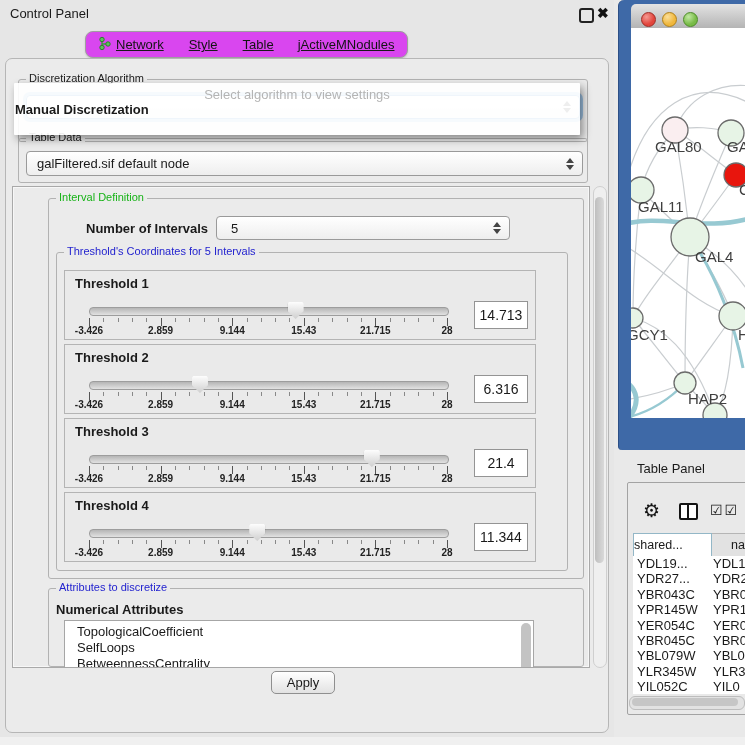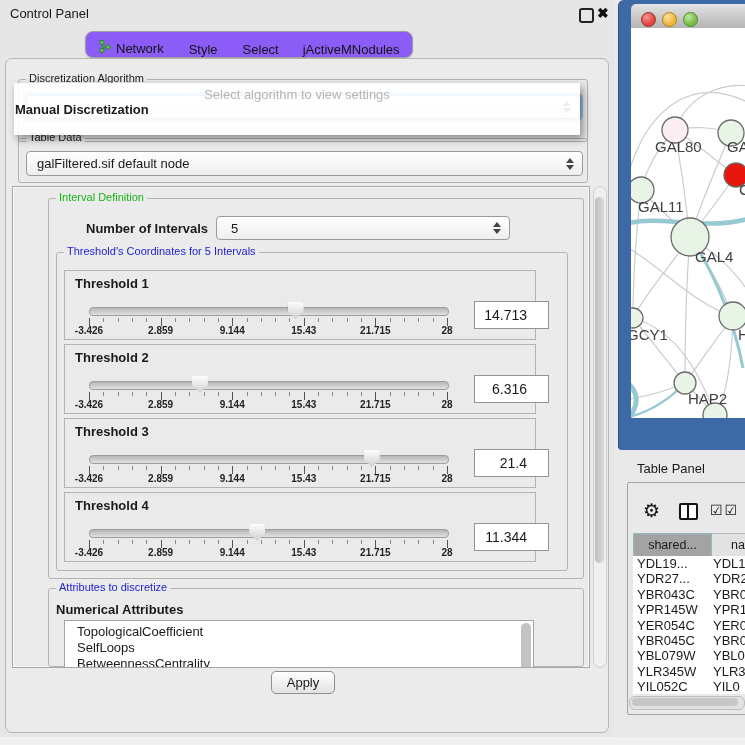--- a/index.html
+++ b/index.html
@@ -6,23 +6,23 @@
   #app{position:relative;width:745px;height:745px;background:#e9e9e9;
        font-family:"Liberation Sans",sans-serif;overflow:hidden;color:#1a1a1a;}
   .abs{position:absolute;}
 
   
   #left-window{left:0;top:0;width:614px;height:737px;background:#e6e6e6;}
   #cp-title{left:10px;top:6px;font-size:13px;color:#1a1a1a;}
   #float-btn{left:579px;top:8px;width:11px;height:11px;border:2px solid #222;border-radius:3px;}
   #close-btn{left:597px;top:5px;font-size:14px;font-weight:bold;color:#111;}
 
-  .tabbar{display:flex;align-items:flex-end;height:25px;background:#8b5cf6;
+  .tabbar{display:flex;align-items:center;height:25px;background:#d946ef;
           border:1px solid #9f9f9f;border-radius:8px;overflow:hidden;
-          box-shadow:0 1px 2px rgba(0,0,0,.15);}
+          box-shadow:0 1px 2px rgba(0,0,0,.15);text-decoration:underline;}
   .tab{display:flex;align-items:center;justify-content:center;gap:5px;
        font-size:13px;padding:0 12px;white-space:nowrap;color:#141414;}
   .tab.selected{background:#7d7d7d;color:#e9e9e9;}
   .tabsep{width:1px;background:#c6c6c6;margin:5px 0;}
   #top-tabbar{left:85px;top:31px;}
   #bottom-tabbar{left:147px;top:705px;}
 
   #content-panel{left:5px;top:58px;width:602px;height:673px;background:#ebebeb;
                  border:1px solid #b6b6b6;border-radius:7px;}
 
@@ -65,22 +65,22 @@
   .thr-track{position:absolute;left:24px;top:36px;width:358px;height:7px;border-radius:4px;
              background:linear-gradient(#b5b5b5,#e2e2e2);border:1px solid #9d9d9d;}
   .thr-handle{position:absolute;top:31px;width:16px;height:17px;
               background:linear-gradient(#fdfdfd,#cfcfcf);
               clip-path:polygon(8% 0,92% 0,100% 10%,100% 55%,50% 100%,0 55%,0 10%);
               filter:drop-shadow(0 1px 1px rgba(0,0,0,.45));}
   .tick{position:absolute;width:1px;background:#777;}
   .ticklbl{position:absolute;top:54px;width:60px;margin-left:-30px;text-align:center;
            font-size:10px;font-weight:bold;color:#222;}
   .thr-value{position:absolute;left:409px;top:30px;width:52px;height:26px;background:#fff;
-             border:1px solid #949494;font-size:14px;text-align:right;line-height:26px;
-             padding-right:21px;}
+             border:1px solid #949494;font-size:14px;text-align:center;line-height:26px;
+             padding-right:0;}
 
   #attr-list{left:64px;top:620px;width:468px;height:46px;background:#fff;
              border:1px solid #a6a6a6;overflow:hidden;}
   #attr-list .item{font-size:13px;padding-left:12px;line-height:16px;}
   #attr-scroll{position:absolute;right:2px;top:2px;width:10px;height:58px;
                background:#c3c3c3;border-radius:5px;}
 
   #apply-btn{left:271px;top:671px;width:62px;height:21px;background:linear-gradient(#ffffff,#e2e2e2);
              border:1px solid #8f8f8f;border-radius:5px;font-size:13px;text-align:center;
              line-height:21px;}
@@ -97,21 +97,21 @@
   
   #tp-title{left:637px;top:461px;font-size:13px;}
   #tp-panel{left:627px;top:482px;width:118px;height:231px;background:#e9e9e9;
             border:1px solid #a3a3a3;border-radius:2px;}
   #tp-gear{left:643px;top:499px;font-size:19px;color:#141414;}
   #tp-split{left:679px;top:503px;width:15px;height:13px;border:2px solid #141414;
             border-radius:2px;background:#fff;}
   #tp-split:after{content:"";position:absolute;left:6px;top:0;width:2px;height:13px;background:#141414;}
   #tp-checks{left:710px;top:502px;font-size:14px;letter-spacing:2px;color:#141414;}
   .tp-hcell{position:absolute;top:533px;height:22px;font-size:12.5px;line-height:22px;}
-  #tp-h1{left:633px;width:77px;background:#a3a3a3;border:1px solid #93b7c7;text-align:center;}
+  #tp-h1{left:633px;width:77px;background:#ffffff;border:1px solid #93b7c7;}
   #tp-h2{left:712px;width:33px;background:#e2e2e2;border:1px solid #b5b5b5;border-left:none;
          text-align:right;padding-right:2px;}
   #tp-rows{left:633px;top:556px;width:112px;height:138px;background:#fff;overflow:hidden;}
   .tp-row{height:15.4px;font-size:13px;white-space:nowrap;}
   .tp-row .c1{display:inline-block;width:76px;padding-left:4px;}
   .tp-row .c2{display:inline-block;}
   #tp-hscroll{left:629px;top:696px;width:114px;height:12px;background:#e2e2e2;
               border:1px solid #bdbdbd;border-radius:6px;}
   #tp-hscroll .thumb{position:absolute;left:2px;top:1px;width:106px;height:8px;
                      background:#c6c6c6;border-radius:4px;}
@@ -139,21 +139,21 @@
         </svg>
       </span>
       <span>Network</span>
     </div>
     <div class="tabsep"></div>
     <div class="tab">
       <span>Style</span>
     </div>
     <div class="tabsep"></div>
     <div class="tab">
-      <span>Select</span>
+      <span>Table</span>
     </div>
     <div class="tab">
       <span>jActiveMNodules</span>
     </div>
   </div>
 
   <div class="abs" id="content-panel"></div>
 
   <div class="abs groupbox" style="left:18px;top:79px;width:568px;height:61px;"></div>
   <div class="abs grouplabel" style="left:26px;top:72px;">Discretization Algorithm</div>

